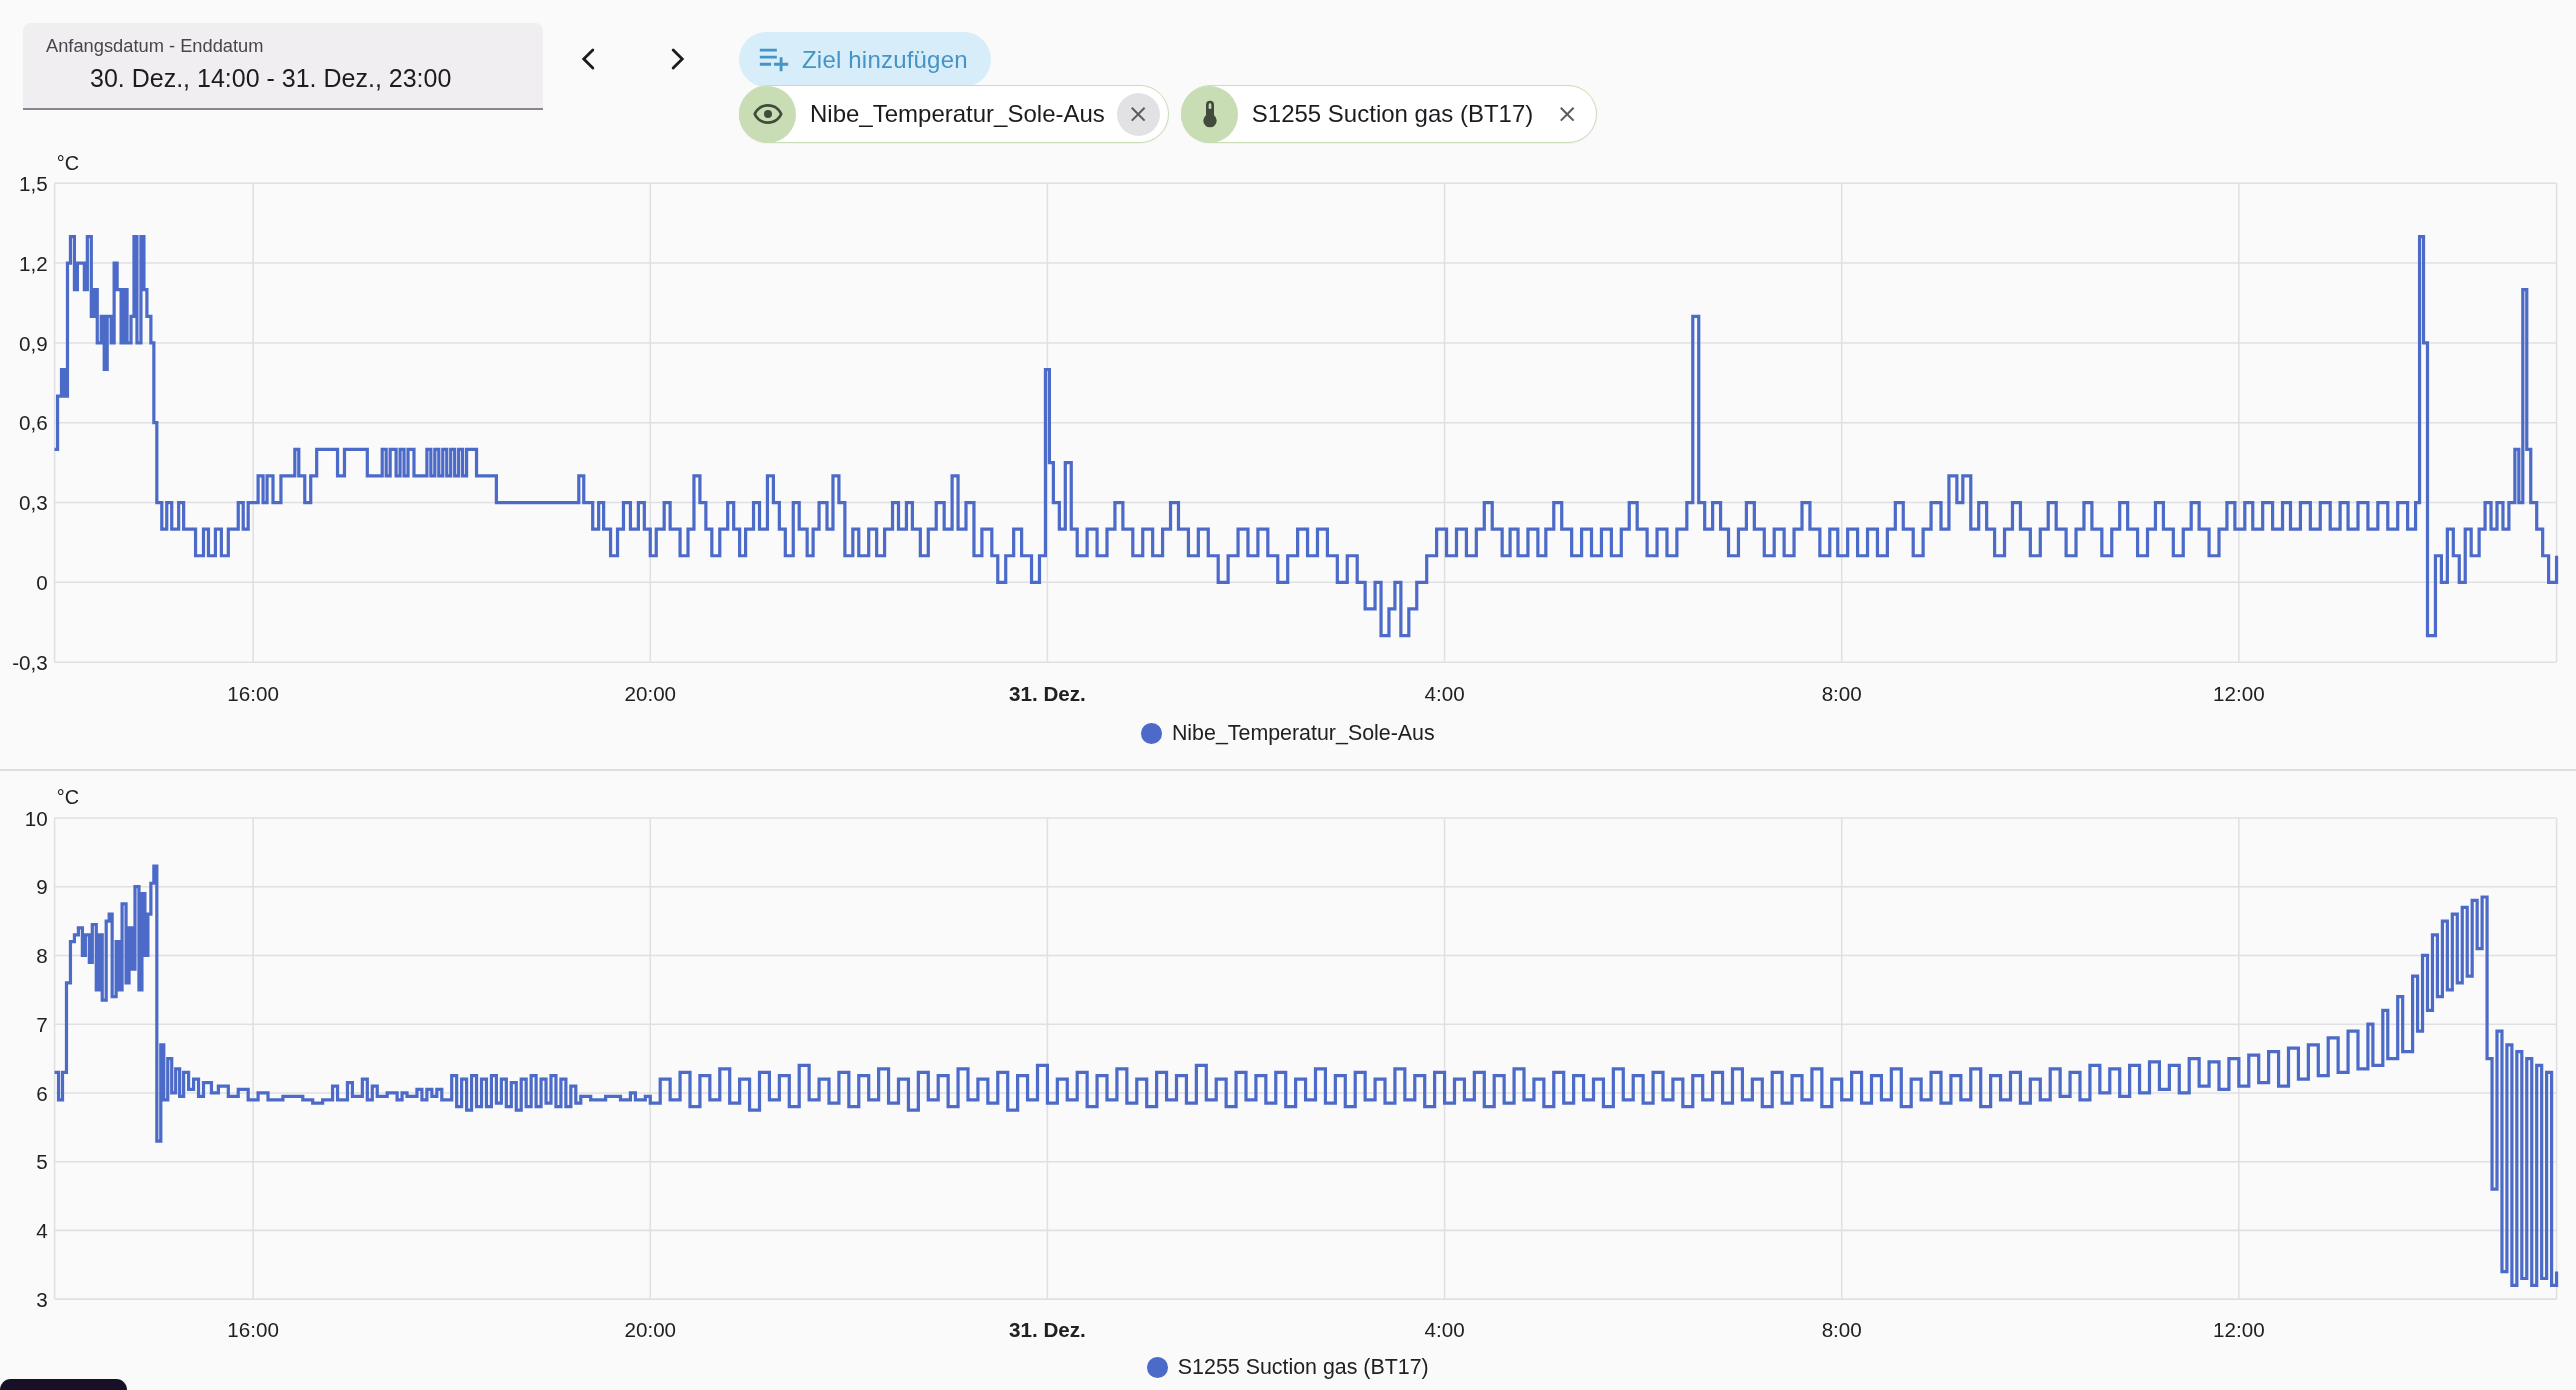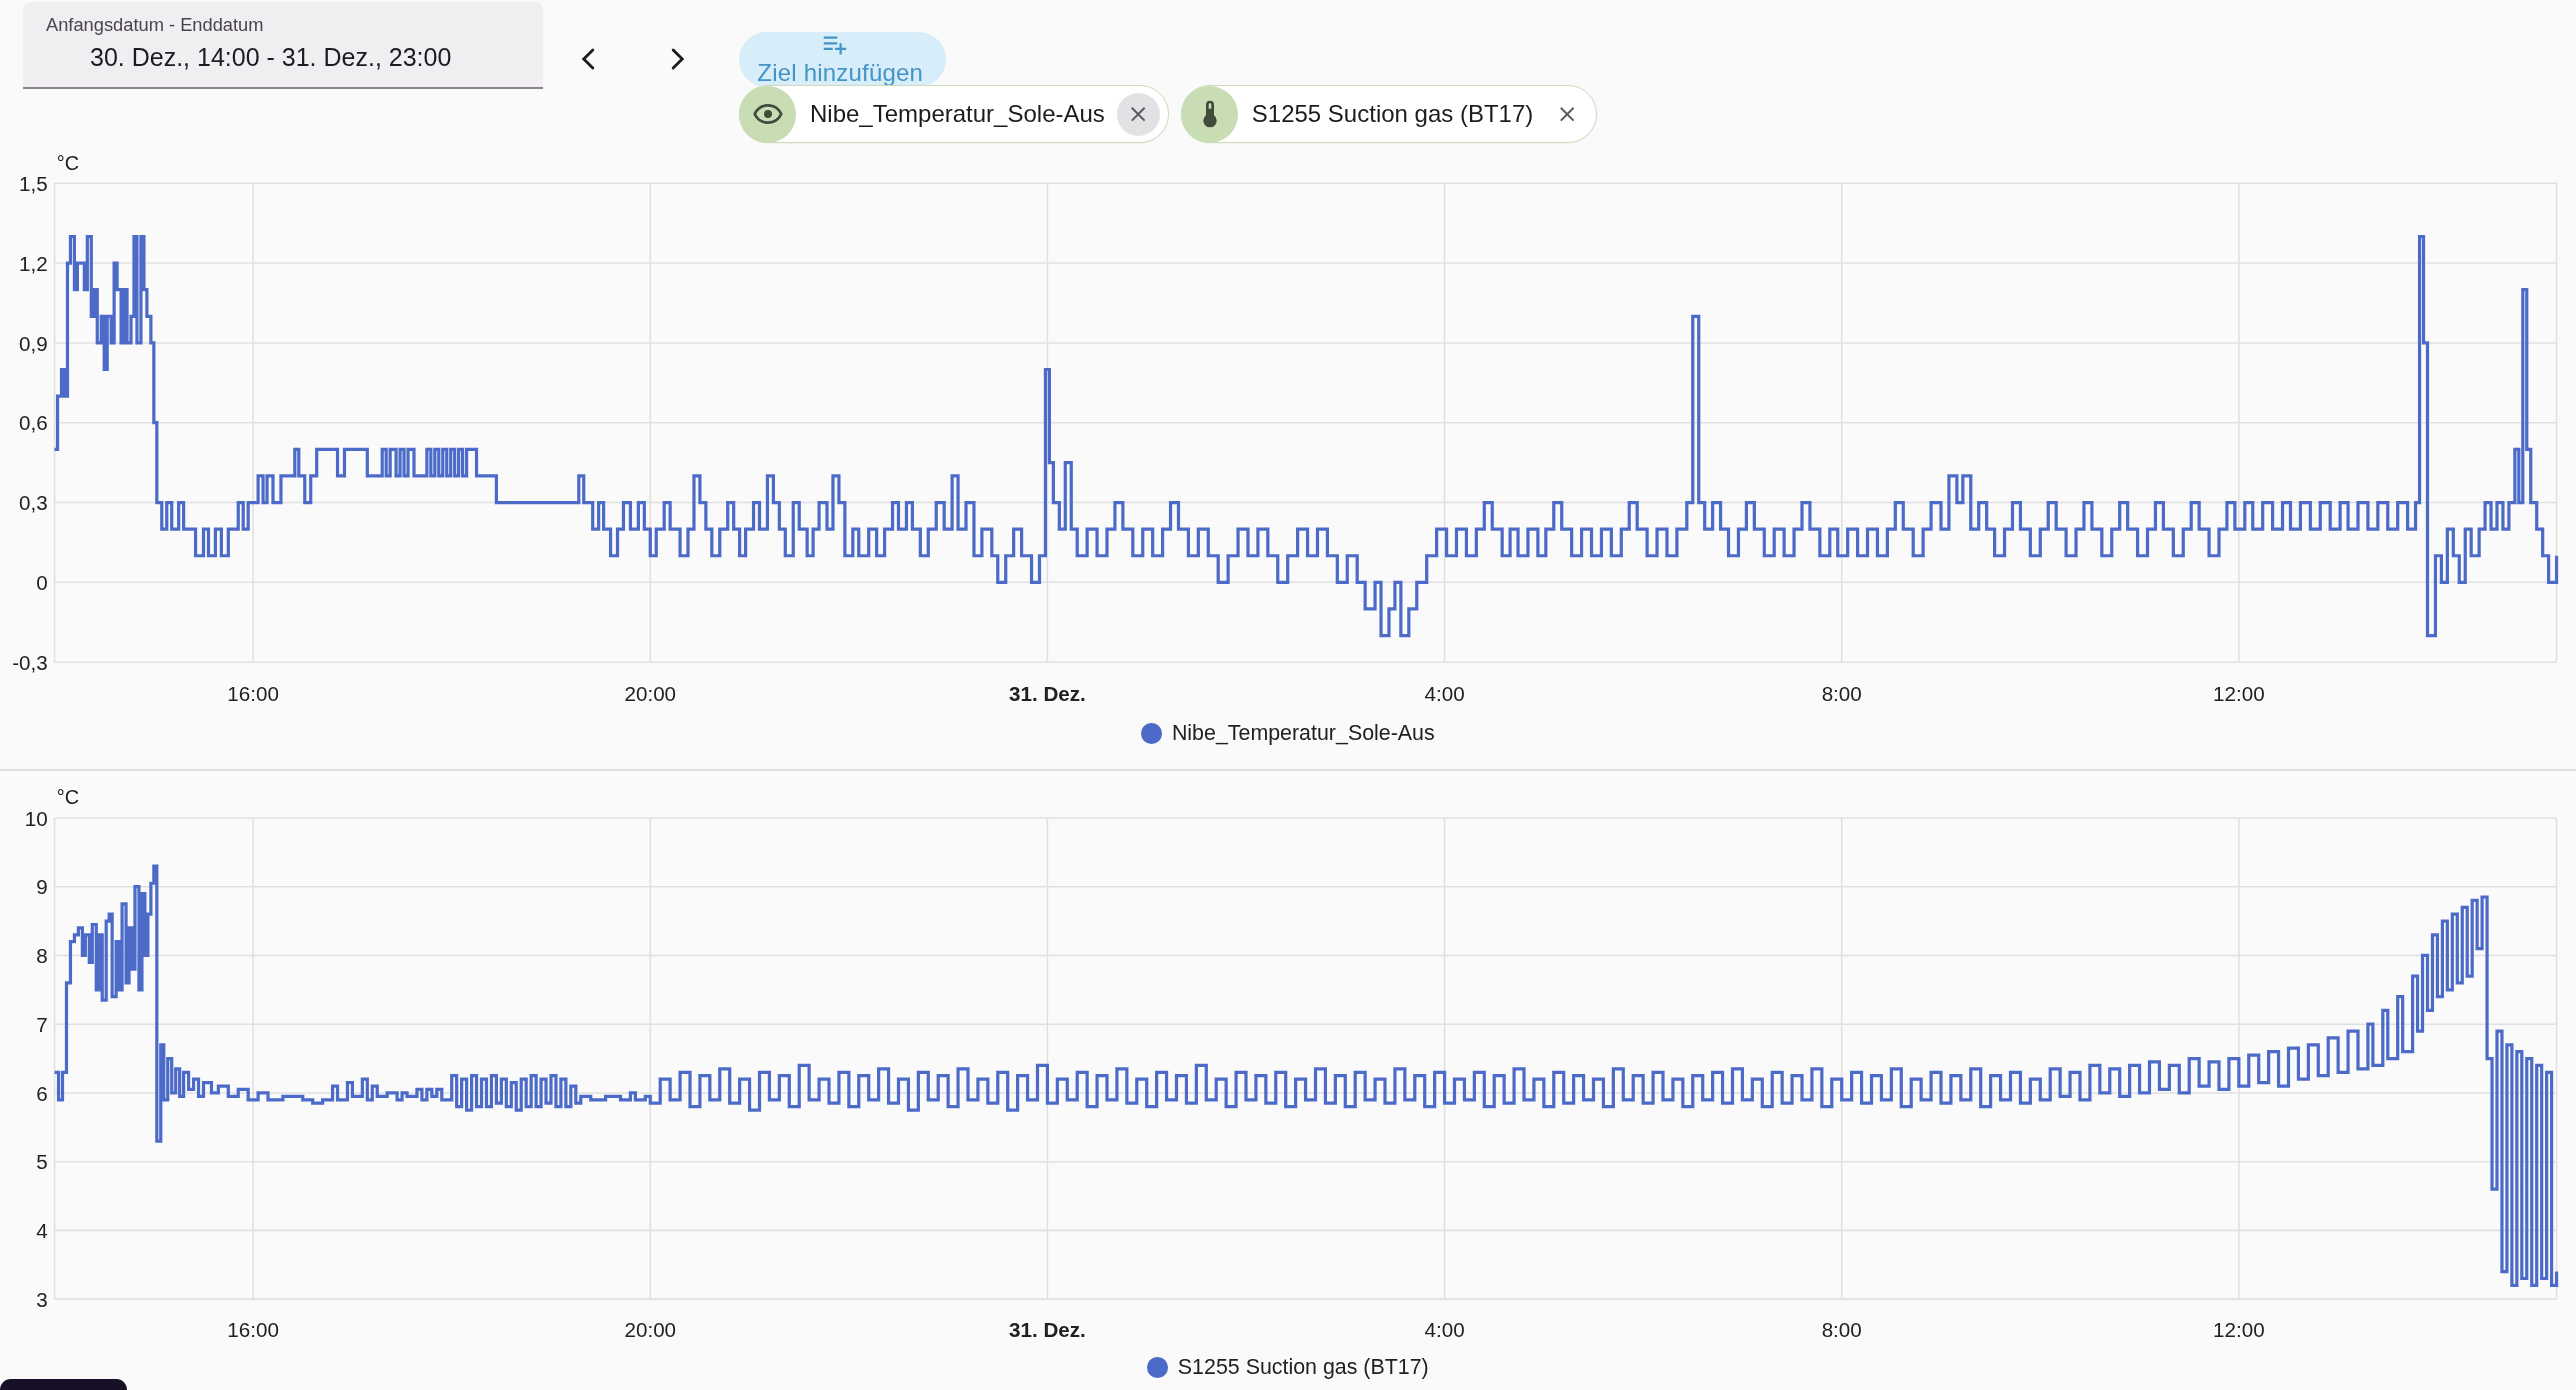--- a/index.html
+++ b/index.html
@@ -1,34 +1,34 @@
 <!DOCTYPE html>
 <html style="font-size:12.2px"><head>
 <meta charset="utf-8">
 <style>
   html,body{margin:0;padding:0;width:2576px;height:1390px;overflow:hidden;
     background:#fafafa;font-family:"Liberation Sans",sans-serif;color:#1c1b1f;}
   *{box-sizing:border-box;}
 
   
-  .date-field{position:absolute;left:23px;top:2px;width:520px;height:87px;
+  .date-field{position:absolute;left:23px;top:23px;width:520px;height:87px;
     background:#f0eef0;border-bottom:2.3px solid #8a8490;border-radius:7.6px 7.6px 0 0;
     padding:12.2px 0 0 23px;cursor:pointer;}
   .date-label{font-size:18.3px;color:#49454f;line-height:21.4px;}
   .date-value{font-size:25px;color:#1c1b1f;line-height:34px;margin-top:4.6px;margin-left:44px;}
 
   .nav-btn{position:absolute;width:43px;height:43px;top:37px;background:none;border:none;
     display:flex;align-items:center;justify-content:center;cursor:pointer;padding:0;color:#1c1b1f;}
   .nav-btn svg{width:34px;height:34px;}
   .nav-prev{left:567px;}
   .nav-next{left:655px;}
 
   .add-target{position:absolute;left:739px;top:32px;height:55px;border:none;cursor:pointer;
     display:flex;align-items:center;background:#d7edf9;border-radius:27.5px;
-    padding:0 23px 0 18.3px;color:#4594c6;font-family:inherit;flex-direction:column;}
+    padding:0 23px 0 18.3px;color:#4594c6;font-family:inherit;}
   .add-target svg{width:34px;height:34px;margin-right:10.7px;fill:#4594c6;}
   .add-target span{font-size:24px;font-weight:500;letter-spacing:0.2px;}
 
   .chips{position:absolute;left:739px;top:85px;display:flex;gap:12.2px;}
   .chip{height:58px;display:flex;align-items:center;background:#ffffff;
     border:1.5px solid #caddb6;border-radius:29px;padding:0 7.6px 0 0;cursor:pointer;
     box-shadow:0 0.8px 1.5px rgba(0,0,0,.05);}
   .chip-avatar{width:57px;height:57px;border-radius:50%;background:#c8ddb3;
     display:flex;align-items:center;justify-content:center;flex:0 0 auto;margin-left:-0.8px;}
   .chip-avatar svg{width:32px;height:32px;fill:#414a3c;}

